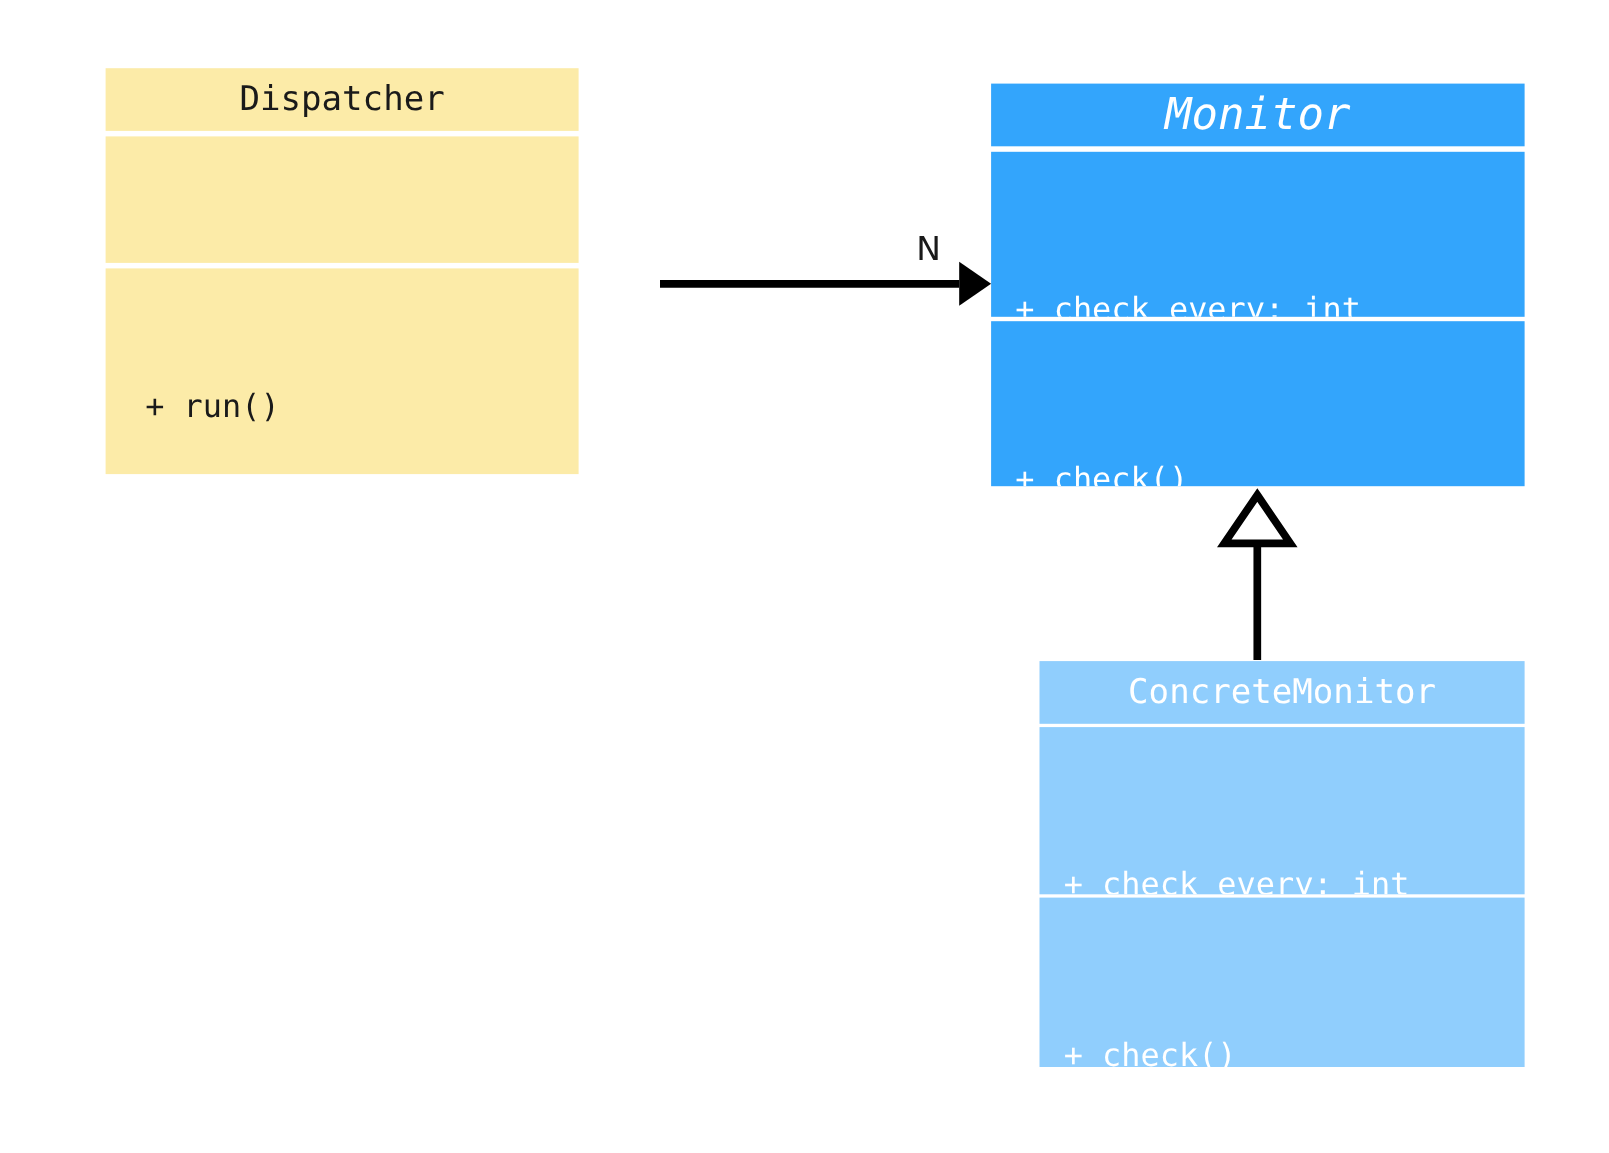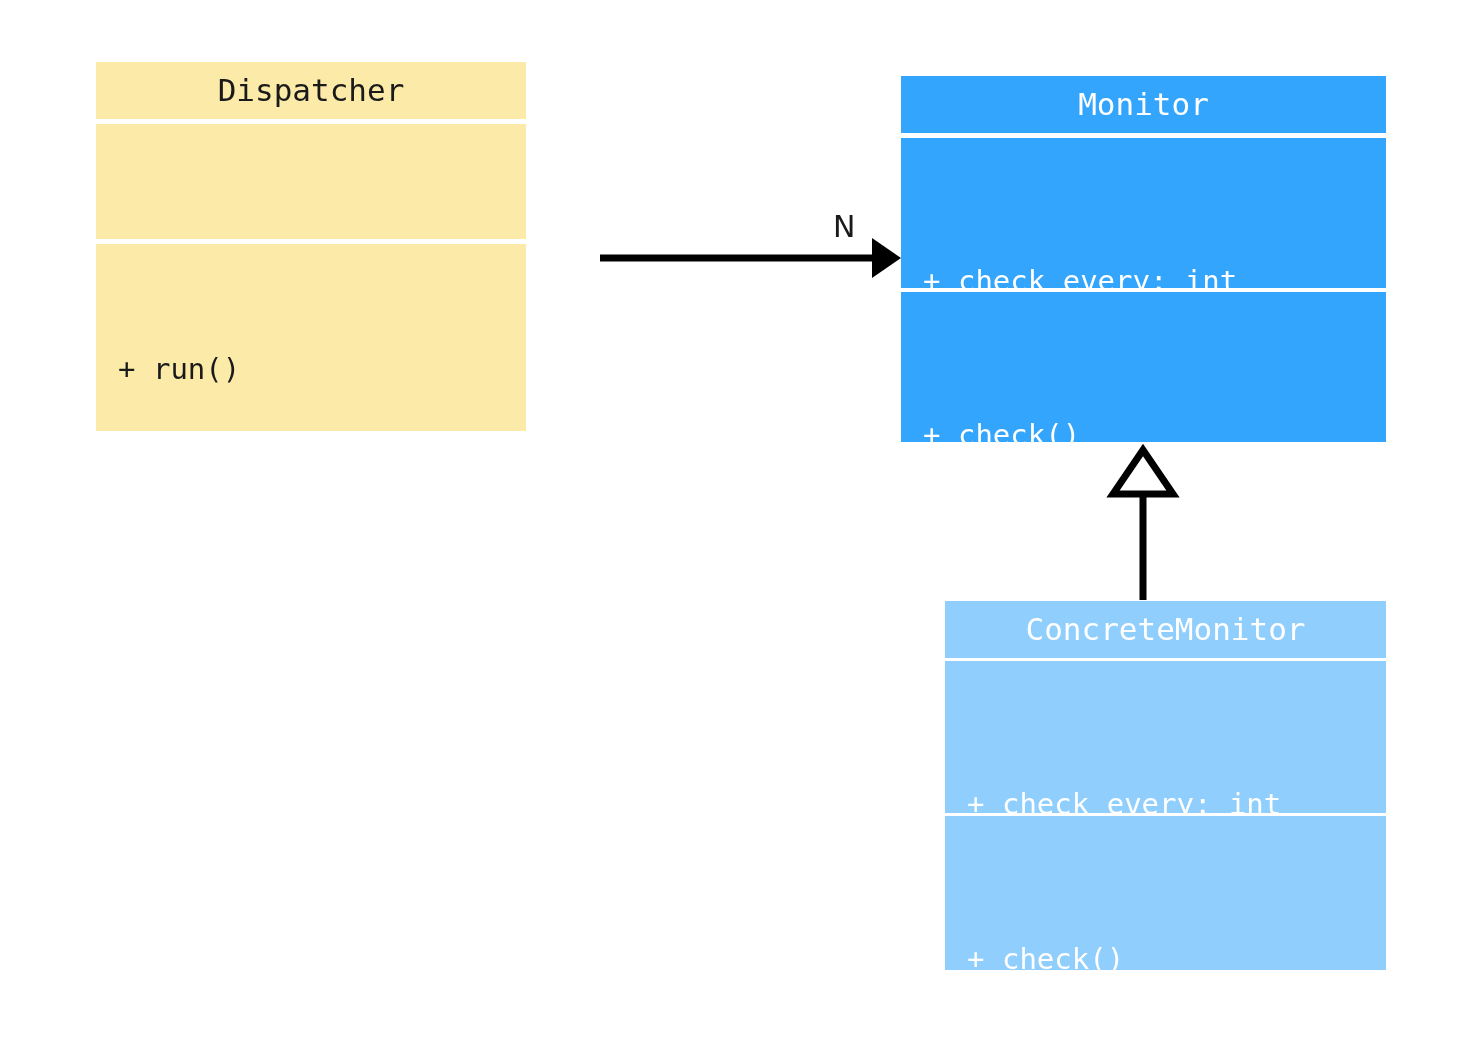--- a/index.html
+++ b/index.html
@@ -64,21 +64,21 @@
   }
   .cls-dispatcher .uml-title {
     color: #1a1a1a;
     font-size: 31px;
     line-height: 57px;
     font-style: normal;
   }
   .cls-dispatcher .uml-member-list {
     color: #1a1a1a;
     font-size: 29px;
-    padding-left: 22px;
+    padding-left: 36px;
   }
   .cls-dispatcher .cmp-attrs .uml-member-list {
     padding-top: 43px;
   }
   .cls-dispatcher .cmp-methods .uml-member-list {
     padding-top: 40px;
   }
   .cls-dispatcher .uml-member {
     line-height: 34px;
   }
@@ -99,22 +99,23 @@
   }
   .cls-monitor .cmp-attrs {
     height: 150px;
     margin-bottom: 4px;
   }
   .cls-monitor .cmp-methods {
     height: 150px;
   }
   .cls-monitor .uml-title {
     color: #ffffff;
-    font-size: 31px;
+    font-size: 40px;
     line-height: 57px;
+    font-style: italic;
   }
   .cls-monitor .uml-member-list {
     color: #ffffff;
     font-size: 29px;
     padding-left: 22px;
     padding-top: 58px;
   }
   .cls-monitor .uml-member {
     line-height: 34px;
   }

